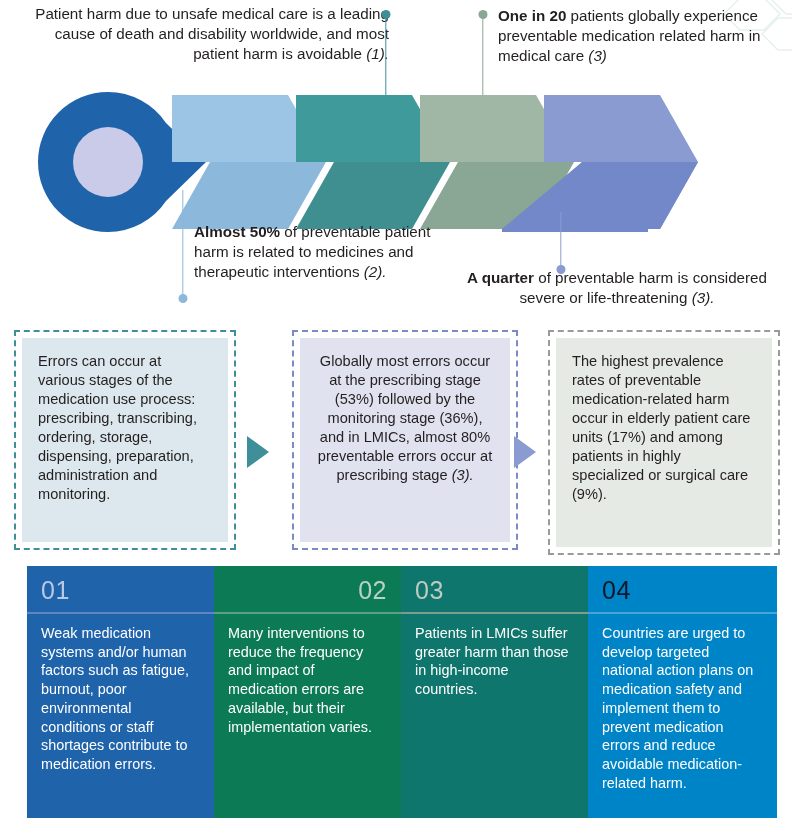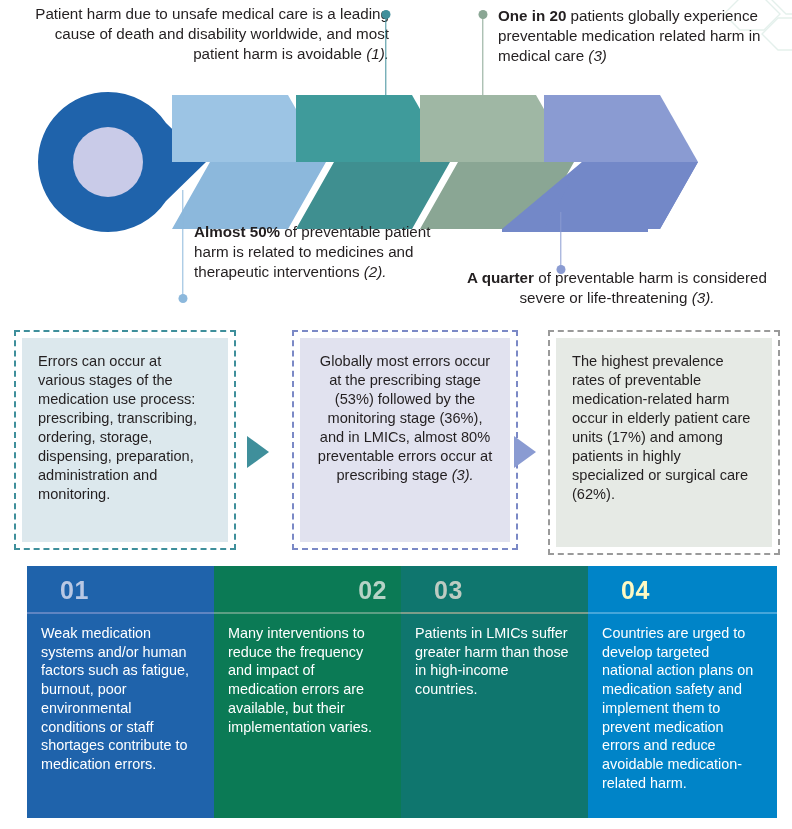--- a/index.html
+++ b/index.html
@@ -68,38 +68,37 @@
   #box-3 .inner{background:#e6eae5;}
 
   .tri{position:absolute;width:0;height:0;border-top:16px solid transparent;border-bottom:16px solid transparent;}
   #tri-1{left:247px;top:436px;border-left:22px solid #3f8f9b;}
   #tri-2{left:514px;top:436px;border-left:22px solid #8a9bd2;}
 
   
   .panels{position:absolute;left:27px;top:566px;width:750px;height:252px;display:flex;}
   .panel{position:relative;box-sizing:border-box;display:flex;flex-direction:column;}
   .panel .num{
-    font-size:25px;font-weight:bold;letter-spacing:.5px;
+    font-size:25px;font-weight:normal;letter-spacing:.5px;
     padding:12px 14px 9px 14px;
     line-height:1;
-    margin-left:19px;
   }
   .panel .rule{height:2px;width:100%;}
   .panel .body{
     padding:10px 18px 14px 14px;
     font-size:14.4px;line-height:1.30;color:#ffffff;
   }
   #panel-1{width:187px;background:#1f63ab;}
   #panel-1 .num{color:#b9c8e4;} #panel-1 .rule{background:#5f85c2;}
   #panel-2{width:187px;background:#0b7a55;align-items:flex-end;}
   #panel-2 .num{color:#b6d3c6;} #panel-2 .rule{background:#5d9f84;}
   #panel-3{width:187px;background:#0f766e;}
   #panel-3 .num{color:#bdcbc2;} #panel-3 .rule{background:#7d9d8a;}
   #panel-4{width:189px;background:#0084c8;}
-  #panel-4 .num{color:#fef9c3;border-radius:21px;} #panel-4 .rule{background:#46a6da;}
+  #panel-4 .num{color:#0f172a;border-radius:21px;} #panel-4 .rule{background:#46a6da;}
 </style>
 </head>
 <body>
 
 <div class="stage">
 
   <svg class="watermark" viewBox="0 0 130 86">
     <g fill="none" stroke="#cfe5dd" stroke-width="1.4">
       <path d="M72 2 L96 2 L112 18 L96 34 L72 34 L56 18 Z"></path>
       <path d="M110 22 L134 22 L150 38 L134 54 L110 54 L94 38 Z"></path>
@@ -187,21 +186,21 @@
     </div>
 
     <div class="dashbox" id="box-2">
       <div class="inner">
         <span>Globally most errors occur at the prescribing stage (53%) followed by the monitoring stage (36%), and in LMICs, almost 80% preventable errors occur at prescribing stage </span><i>(3).</i>
       </div>
     </div>
 
     <div class="dashbox" id="box-3">
       <div class="inner">
-        <span>The highest prevalence rates of preventable medication-related harm occur in elderly patient care units (17%) and among patients in highly specialized or surgical care (62%).</span><i></i>
+        <span>The highest prevalence rates of preventable medication-related harm occur in elderly patient care units (17%) and among patients in highly specialized or surgical care (9%).</span><i></i>
       </div>
     </div>
   </div>
 
   <div class="tri" id="tri-1"></div>
   <div class="tri" id="tri-2"></div>
 
   <div class="panels">
 
     <div class="panel" id="panel-1">

